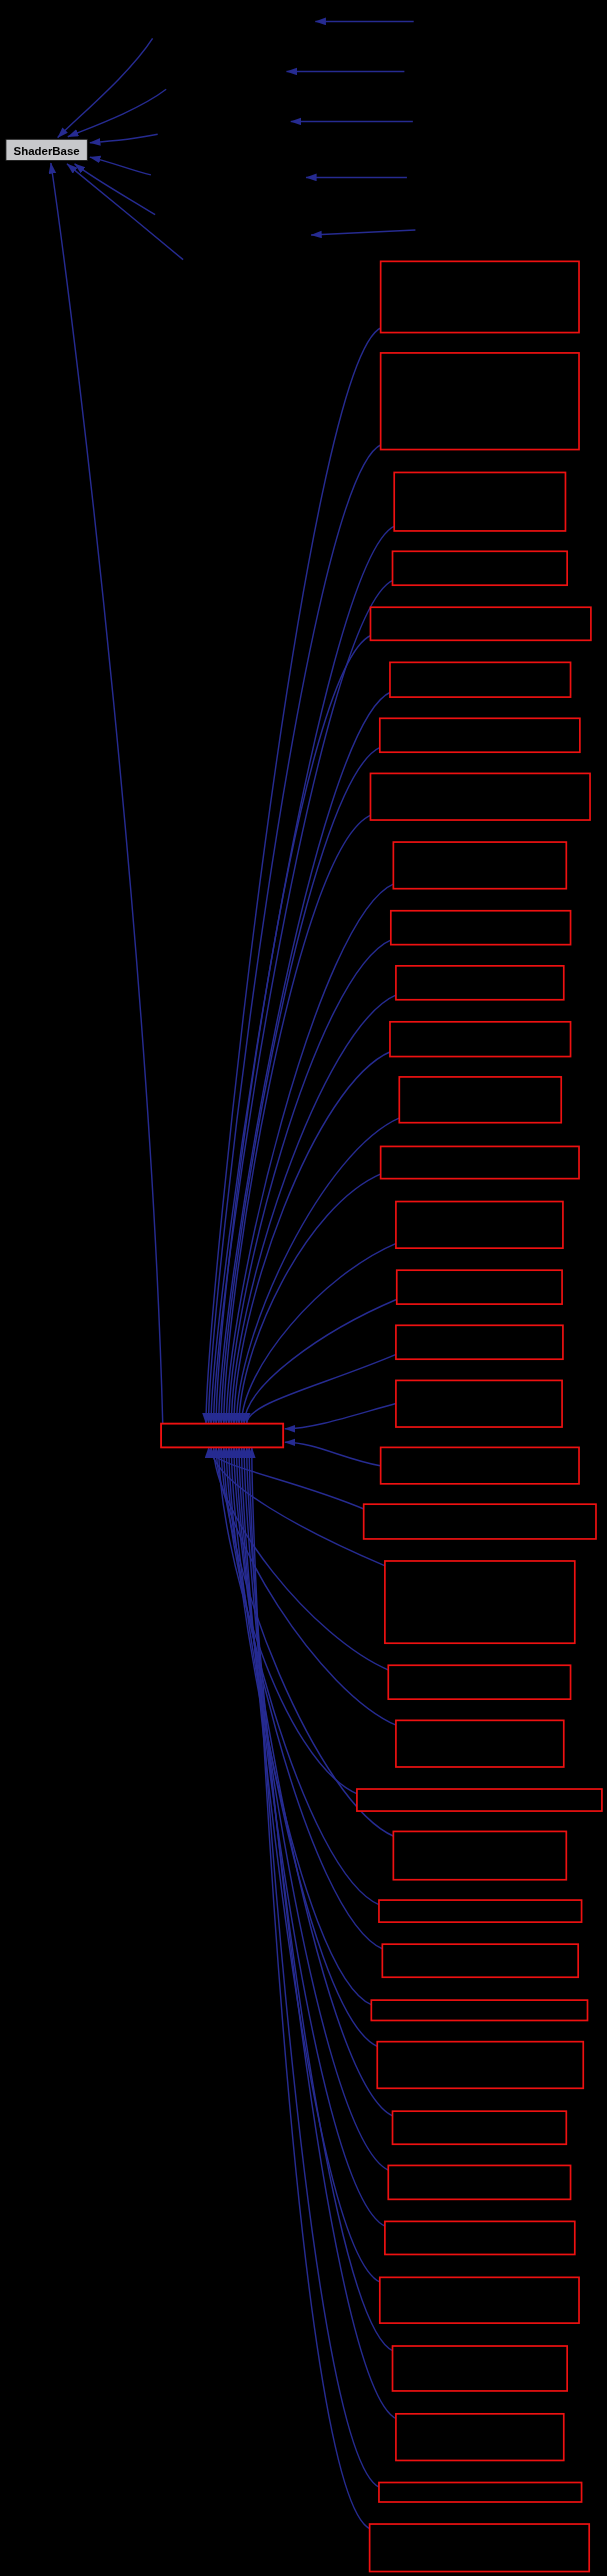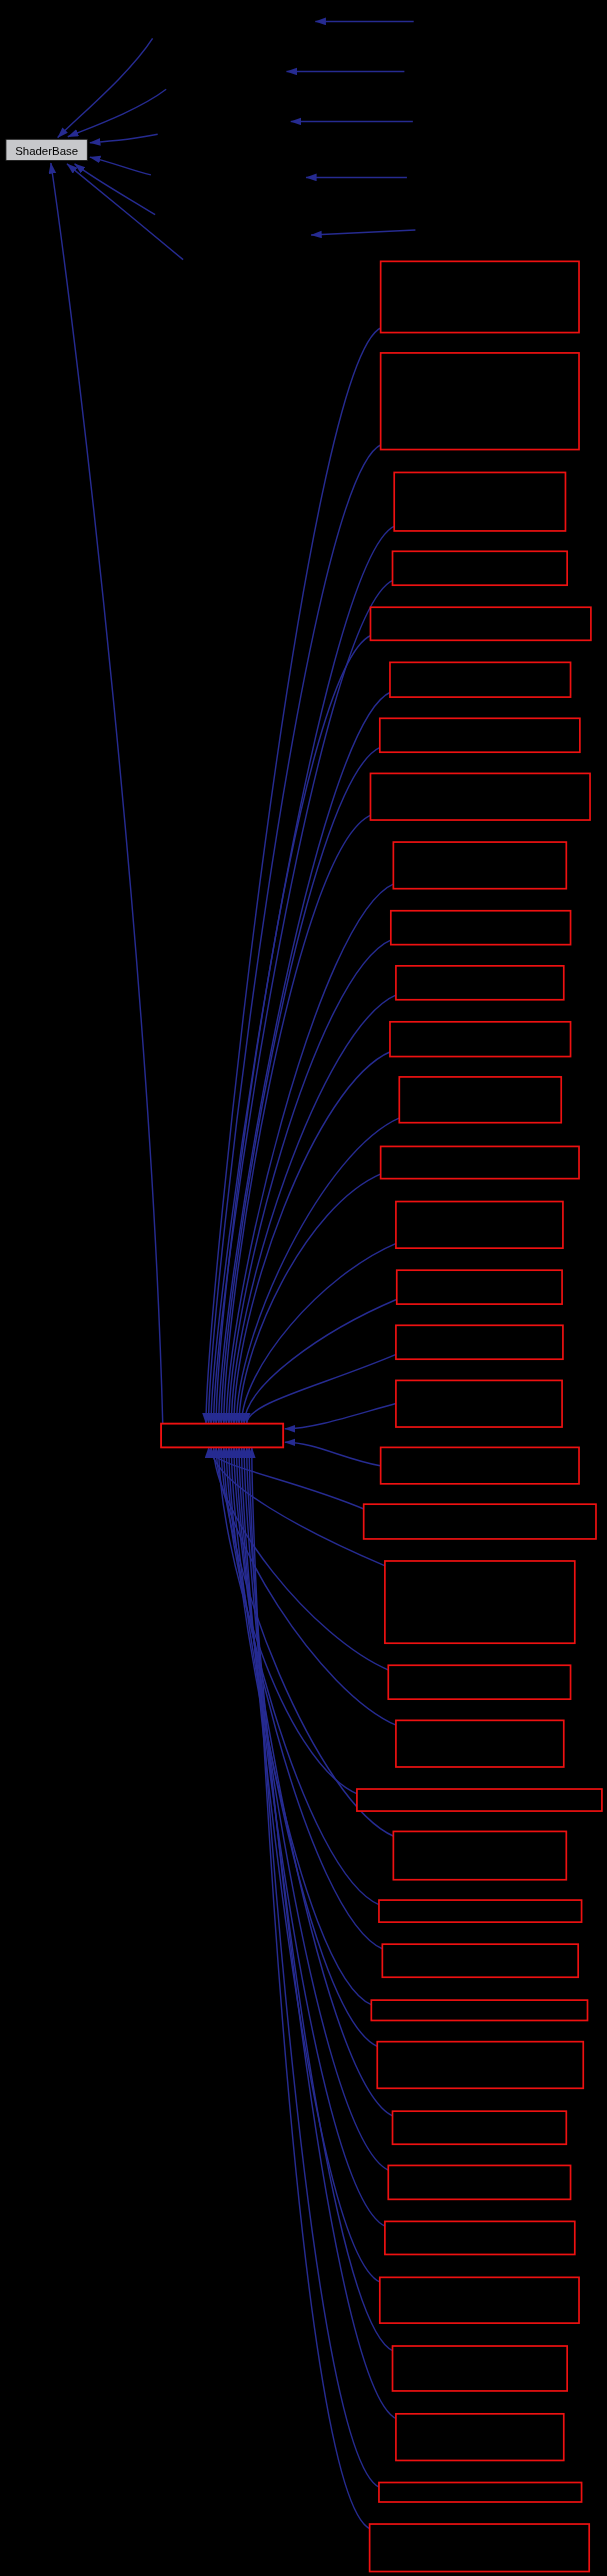--- a/index.html
+++ b/index.html
@@ -1,16 +1,16 @@
 <!DOCTYPE html>
 <html style="--bg: #000000; --edge: #262b91; --node-border: #ee1111; --base-fill: #c7c8cb;font-size:13.6px"><head>
 <meta charset="utf-8">
 <style>
   html,body{margin:0;padding:0;background:#000;}
-  #stage{position:relative;width:580px;height:2576px;background:var(--bg,#000);}
+  #stage{position:relative;width:580px;height:2576px;background:var(--bg,#000);font-weight:bold;}
   svg{display:block;}
   .edge{stroke:var(--edge,#262b91);stroke-width:1.7;fill:none;}
   .arrowhead{fill:var(--edge,#262b91);}
   .node{fill:#000;stroke:var(--node-border,#ee1111);stroke-width:2;}
   .central{fill:#000;stroke:var(--node-border,#ee1111);stroke-width:2.2;}
   .base-rect{fill:var(--base-fill,#c7c8cb);stroke:#1a1a1a;stroke-width:1;}
   .base-label{font-family:"Liberation Sans", sans-serif;font-size:13.5px;fill:#000;}
 </style>
 </head>
 <body>

